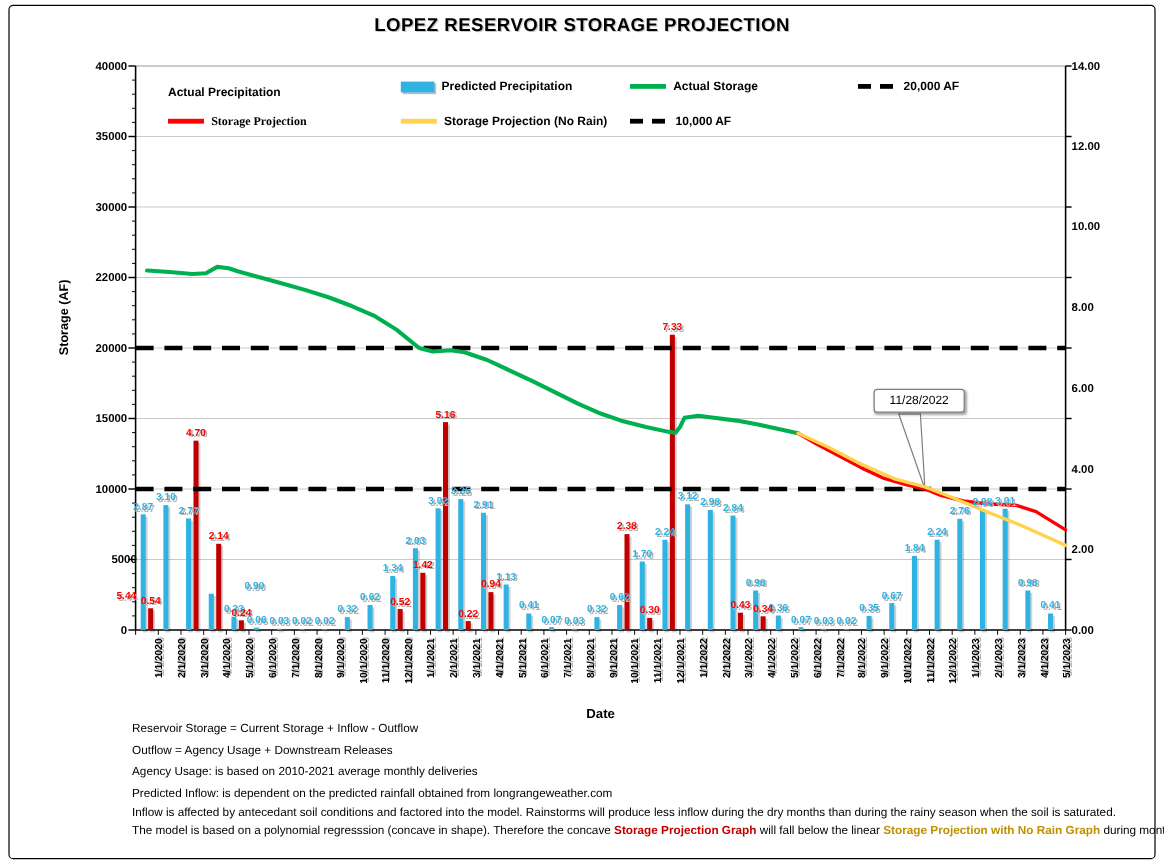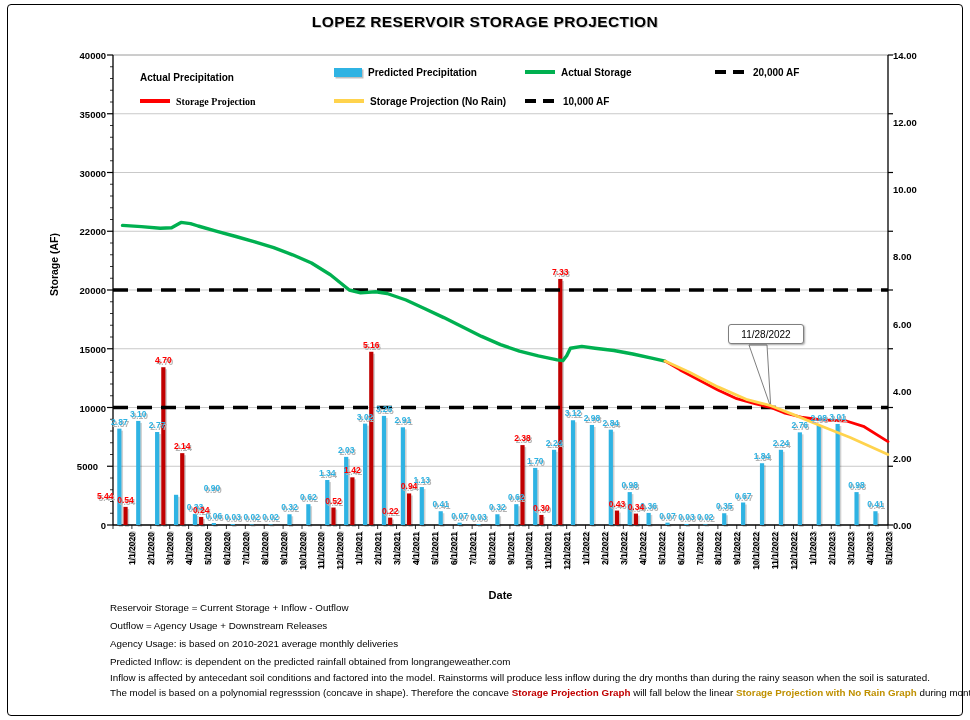--- a/index.html
+++ b/index.html
@@ -347,21 +347,21 @@
       <div class="stray-label" style="left: 97px; top: 491px; color: rgb(255, 0, 0);">5.44</div>
     </div>
   <div id="axis-layer">
       <div class="ytick-left" style="left: 40px; top: 50px;">40000</div>
       <div class="ytick-left" style="left: 40px; top: 108.75px;">35000</div>
       <div class="ytick-left" style="left: 40px; top: 167.5px;">30000</div>
       <div class="ytick-left" style="left: 40px; top: 226.25px;">22000</div>
       <div class="ytick-left" style="left: 40px; top: 285px;">20000</div>
       <div class="ytick-left" style="left: 40px; top: 343.75px;">15000</div>
       <div class="ytick-left" style="left: 40px; top: 402.5px;">10000</div>
-      <div class="ytick-left" style="left: 32px; top: 461.25px;">5000</div>
+      <div class="ytick-left" style="left: 48px; top: 461.25px;">5000</div>
       <div class="ytick-left" style="left: 40px; top: 520px;">0</div>
       <div class="ytick-right" style="top: 50px;">14.00</div>
       <div class="ytick-right" style="top: 117.143px;">12.00</div>
       <div class="ytick-right" style="top: 184.286px;">10.00</div>
       <div class="ytick-right" style="top: 251.429px;">8.00</div>
       <div class="ytick-right" style="top: 318.571px;">6.00</div>
       <div class="ytick-right" style="top: 385.714px;">4.00</div>
       <div class="ytick-right" style="top: 452.857px;">2.00</div>
       <div class="ytick-right" style="top: 520px;">0.00</div>
       <div class="xlab" style="left: -22.5488px; top: 532px;">1/1/2020</div>

